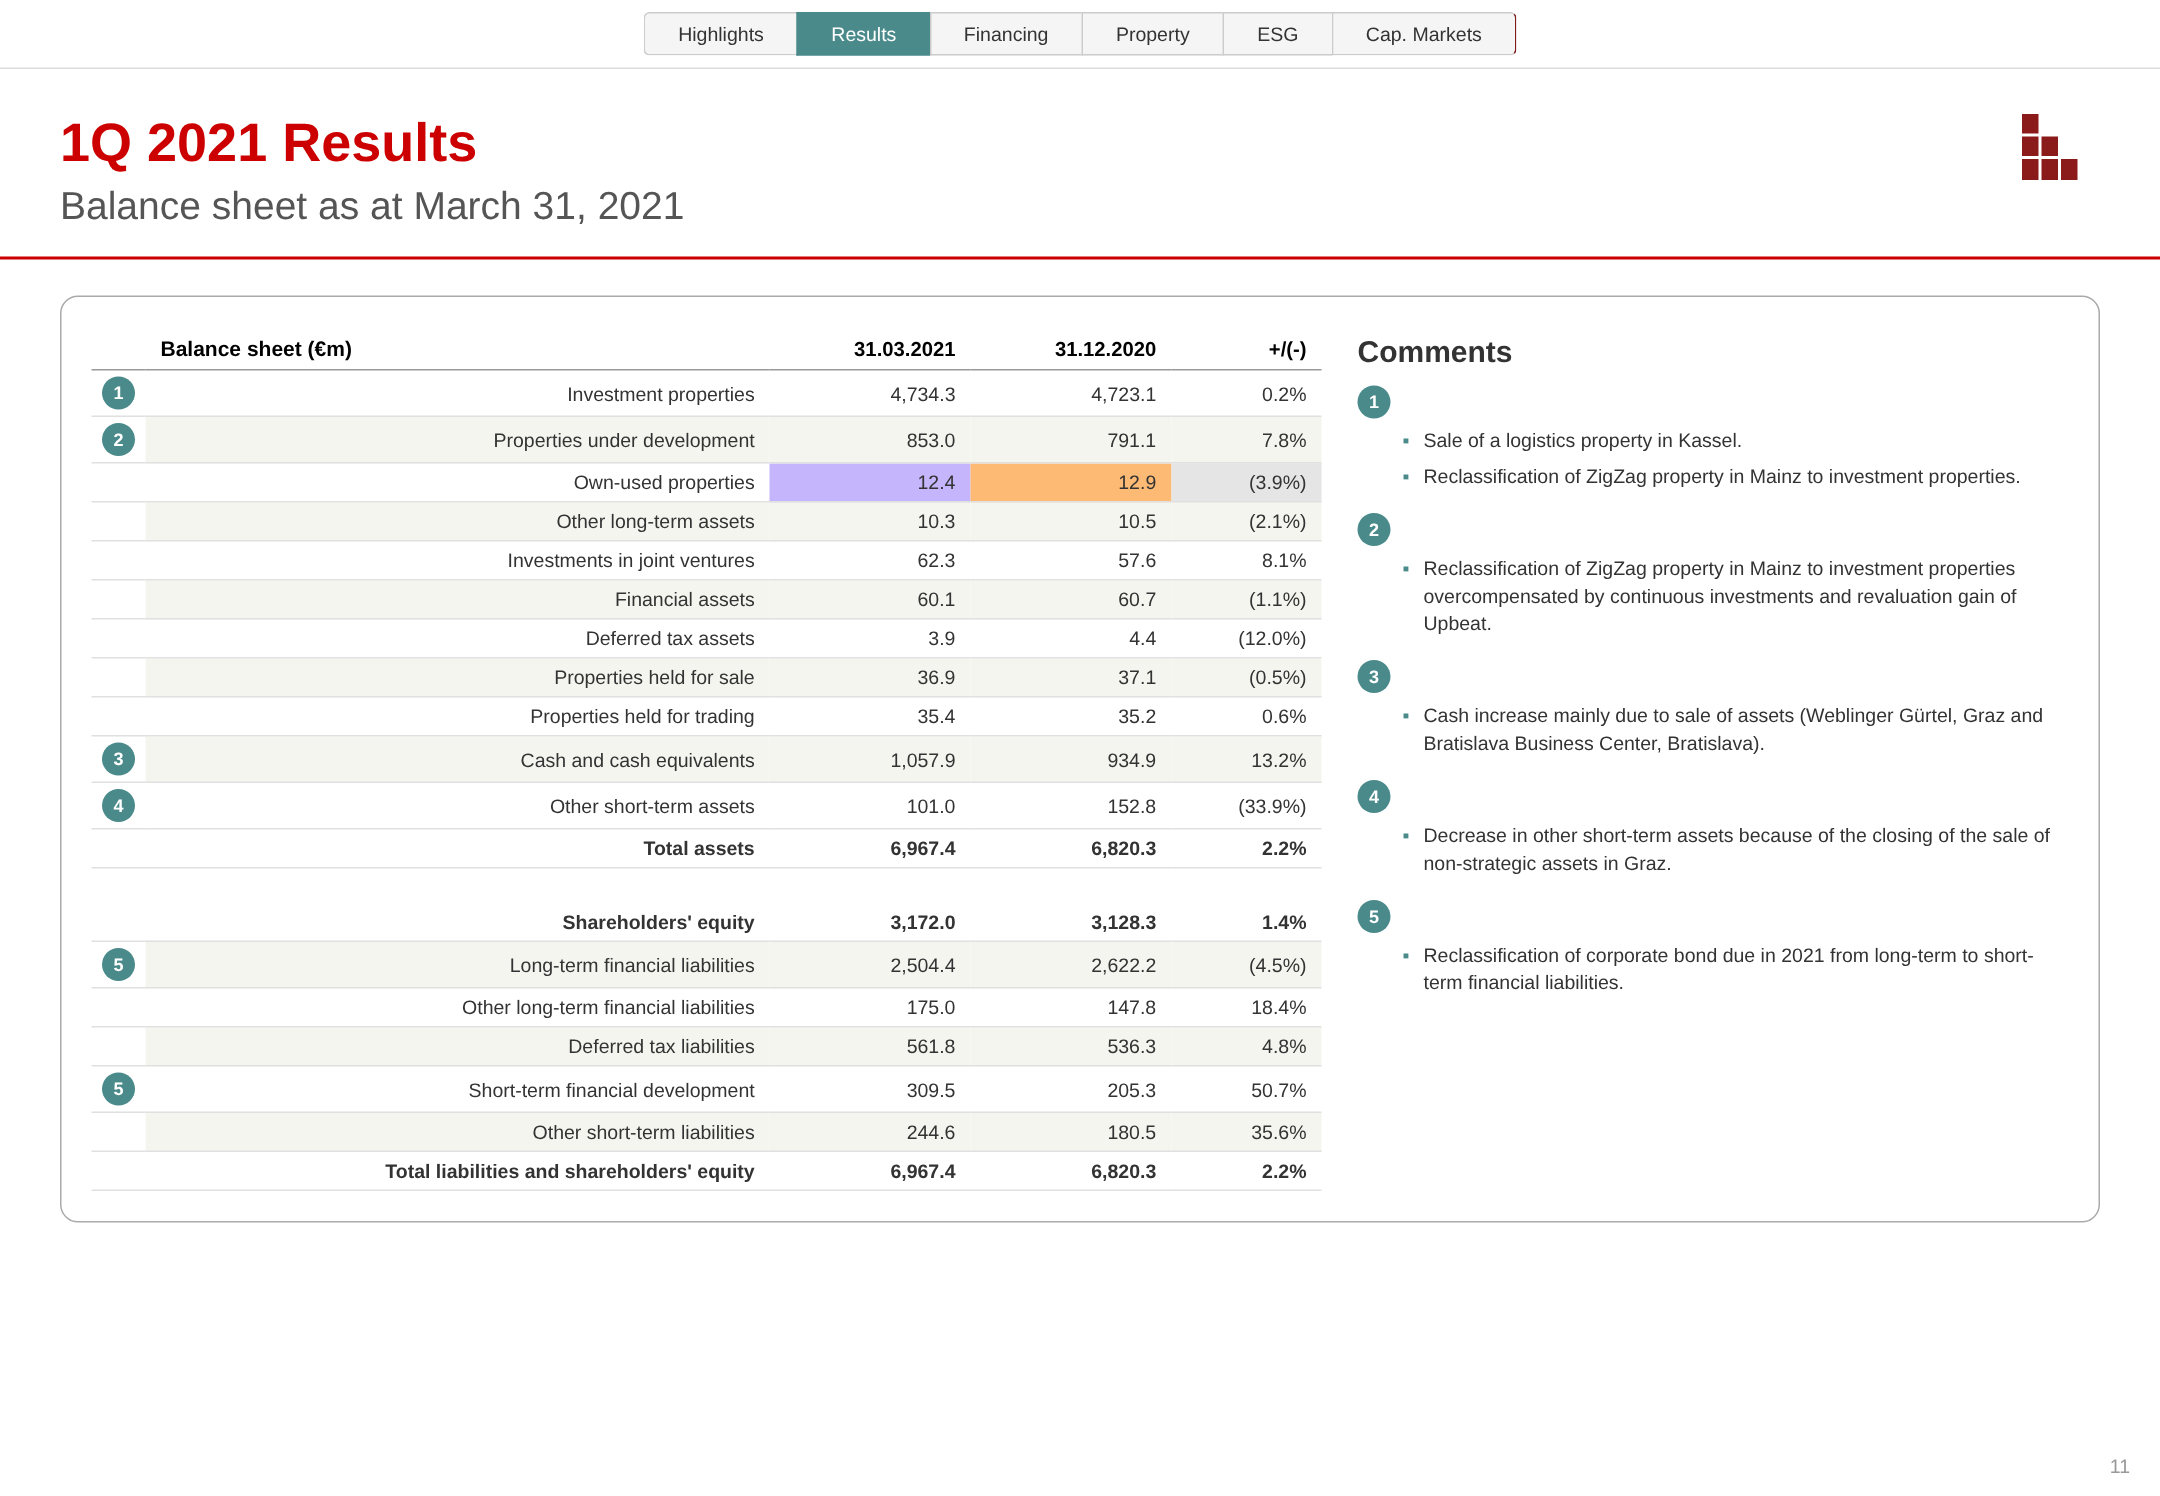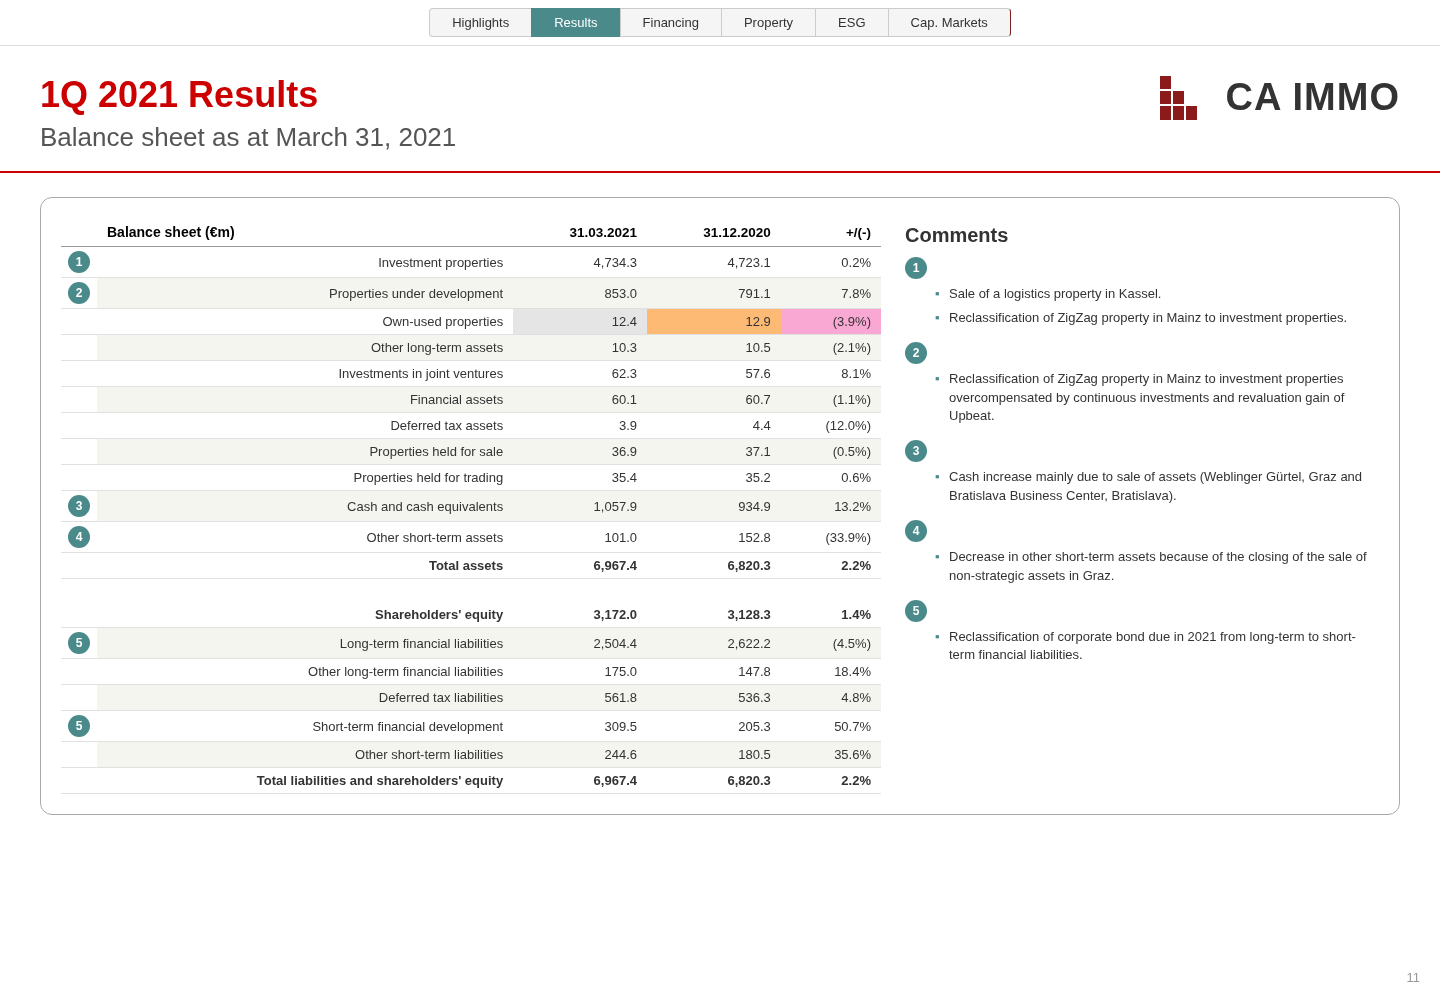--- a/index.html
+++ b/index.html
@@ -241,21 +241,20 @@
         <rect x="0" y="32" width="11" height="14" fill="#8b1a1a"></rect>
         <rect x="13" y="32" width="11" height="14" fill="#8b1a1a"></rect>
         <rect x="26" y="32" width="11" height="14" fill="#8b1a1a"></rect>
 
         <rect x="0" y="17" width="11" height="13" fill="#8b1a1a"></rect>
         <rect x="13" y="17" width="11" height="13" fill="#8b1a1a"></rect>
 
         <rect x="0" y="2" width="11" height="13" fill="#8b1a1a"></rect>
       </svg>
     </div>
-    <div class="logo-text">CA IMMO</div>
   </div>
 </div>
 
 <div class="main-content">
   <div class="table-container">
 
     <div class="table-section">
       <table>
         <thead>
           <tr>
@@ -283,23 +282,23 @@
     <td class="row-label" style="background: rgb(245, 245, 240);">Properties under development</td>
     <td style="background: rgb(245, 245, 240);">853.0</td>
     <td style="background: rgb(245, 245, 240);">791.1</td>
     <td style="background: rgb(245, 245, 240);">7.8%</td>
   </tr>
             <tr>
     <td class="badge-cell" style="background:transparent!important; border-bottom:1px solid #e0e0e0; text-align:center;">
       
     </td>
     <td class="row-label" style="background: rgb(255, 255, 255);">Own-used properties</td>
-    <td style="background: #e5e5e5; text-align: right;">12.4</td>
+    <td style="background: #c4b5fd; text-align: right;">12.4</td>
     <td style="background: #fdba74;">12.9</td>
-    <td style="background: #f9a8d4;">(3.9%)</td>
+    <td style="background: #e5e5e5;">(3.9%)</td>
   </tr>
             <tr>
     <td class="badge-cell" style="background:transparent!important; border-bottom:1px solid #e0e0e0; text-align:center;">
       
     </td>
     <td class="row-label" style="background: rgb(245, 245, 240);">Other long-term assets</td>
     <td style="background: rgb(245, 245, 240);">10.3</td>
     <td style="background: rgb(245, 245, 240);">10.5</td>
     <td style="background: rgb(245, 245, 240);">(2.1%)</td>
   </tr>

